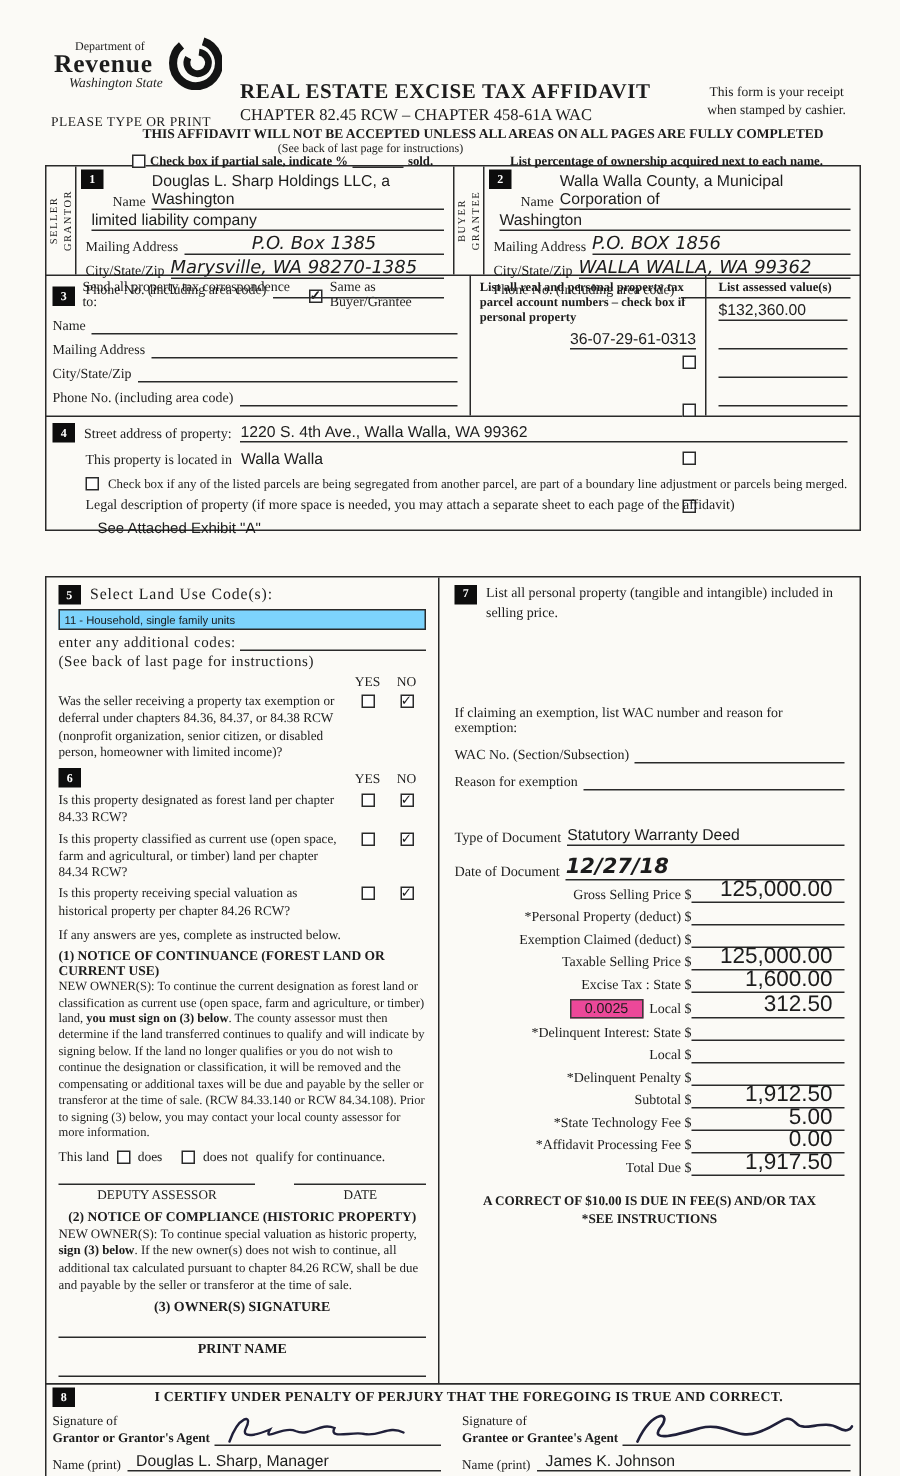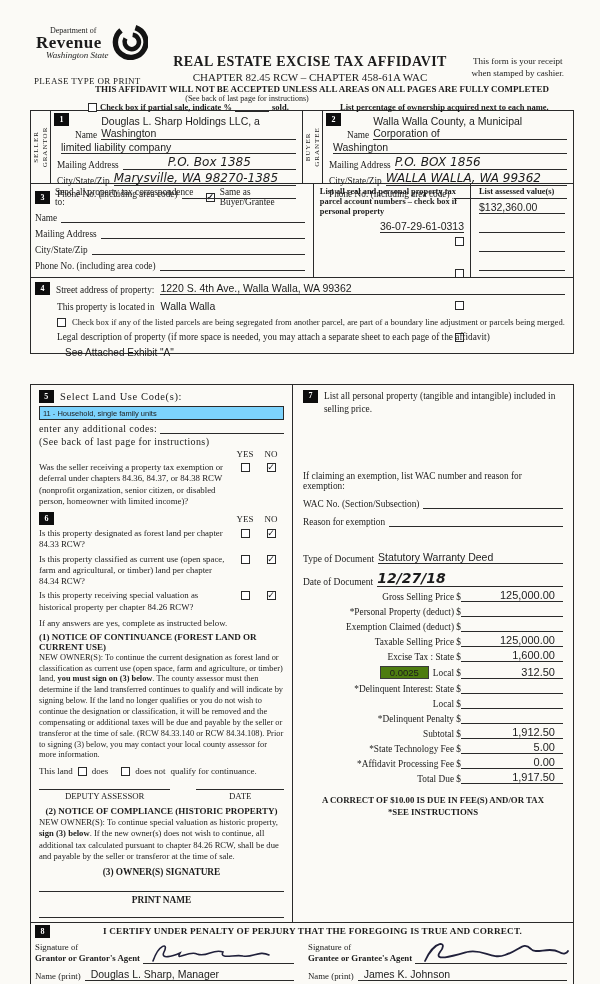--- a/index.html
+++ b/index.html
@@ -13,21 +13,21 @@
 
   
   .hdr { position:relative; height:86px; }
   .logo { position:absolute; left:6px; top:2px; width:160px; }
   .logo-row { display:flex; align-items:flex-start; gap:4px; }
   .logo-dept { font-size:8px; margin-left:14px; }
   .logo-rev { font-size:17px; font-weight:bold; letter-spacing:0.5px; line-height:0.9; }
   .logo-wa { font-size:9px; font-style:italic; margin-left:10px; }
   .logo-mark { margin-top:-2px; }
   .type-print { position:absolute; left:4px; top:52px; font-size:9px; letter-spacing:0.3px; }
-  .title-blk { position:absolute; left:130px; top:30px; width:300px; text-align:center; }
+  .title-blk { position:absolute; left:130px; top:30px; width:300px; text-align:left; }
   .h-title { font-size:14px; font-weight:bold; letter-spacing:0.4px; }
   .h-sub { font-size:11px; margin-top:1px; }
   .receipt { position:absolute; right:10px; top:32px; font-size:9px; text-align:center; line-height:1.3; }
   .h-warn { position:absolute; left:40px; right:0; top:60px; text-align:center; font-size:9px; font-weight:bold; }
   .h-seeback { position:absolute; left:0; right:110px; top:70px; text-align:center; font-size:8px; }
   .h-partial { position:absolute; left:58px; top:78px; font-size:8.5px; font-weight:bold; display:flex; align-items:flex-end; gap:3px; }
   .h-own { position:absolute; left:310px; top:78px; font-size:8.5px; font-weight:bold; }
 
   
   .cb { display:inline-flex; align-items:center; justify-content:center;
@@ -115,22 +115,22 @@
   .spacer20 { height:18px; }
   .exnote { font-size:9.3px; }
   .exrow { display:flex; align-items:flex-end; margin-top:7px; font-size:9.3px; }
   .exrow .fl { flex:1; margin-left:4px; min-height:11px; }
   .tdrow { display:flex; align-items:flex-end; margin-top:6px; font-size:9.5px; }
   .tdrow .fl { flex:1; margin-left:4px; min-height:12px; }
   .mrow { display:flex; align-items:flex-end; height:15px; }
   .mlabel { width:158px; text-align:right; font-size:9.3px; display:flex;
             justify-content:flex-end; align-items:center; gap:4px; white-space:nowrap; }
   .mline { flex:1; border-bottom:1px solid #2a2a2a; text-align:right; padding-right:8px;
-           font-family:"Liberation Sans",sans-serif; font-size:11px; min-height:12px; }
-  .ratebox { border:1.5px solid #3a3a3a; background:#4d7c0f; padding:0 9px;
+           font-family:"Liberation Sans",sans-serif; font-size:15px; min-height:12px; }
+  .ratebox { border:1.5px solid #3a3a3a; background:#ec4899; padding:0 9px;
              font-family:"Liberation Sans",sans-serif; font-size:9.5px; }
   .minnote { margin-top:10px; text-align:center; font-size:8.8px; font-weight:bold; line-height:1.4; }
 
   
   .s8 { border:1px solid #2a2a2a; margin-top:-1px; padding:2px 6px 4px 4px; }
   .s8head { display:flex; align-items:center; gap:8px; }
   .s8cert { flex:1; text-align:center; font-size:9.2px; font-weight:bold; letter-spacing:0.2px; }
   .s8body { display:flex; gap:14px; margin-top:2px; }
   .s8col { width:50%; }
   .sigline { display:flex; align-items:flex-end; }

